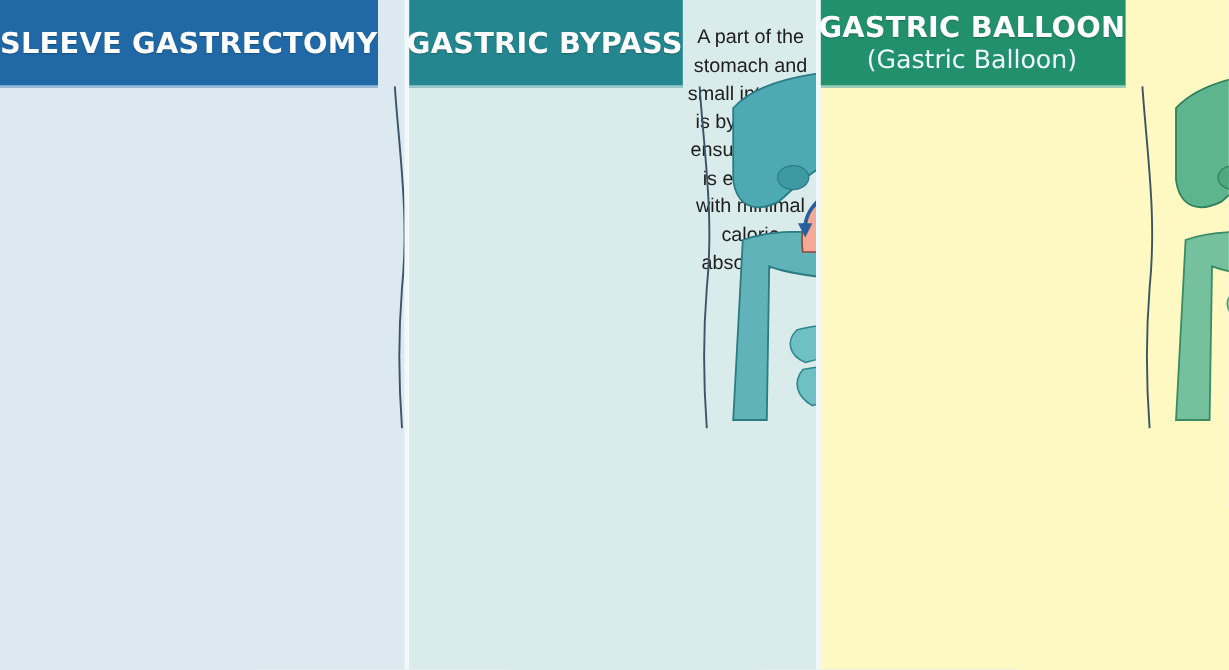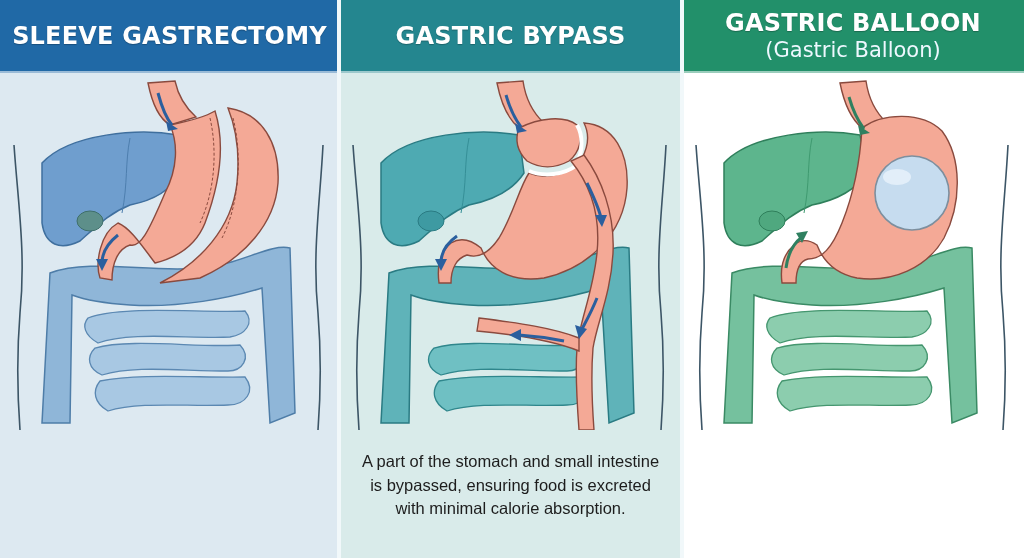--- a/index.html
+++ b/index.html
@@ -1,22 +1,22 @@
 <!DOCTYPE html>
 <html><head>
 <meta charset="utf-8">
 <style>
   * { box-sizing: border-box; margin: 0; padding: 0; }
   html, body { width: 1024px; height: 558px; overflow: hidden; background: #e6eff2; }
   body { font-family: "Liberation Sans", "DejaVu Sans", sans-serif; }
   .wrap { display: flex; width: 1024px; height: 558px; }
-  .panel { position: relative; height: 558px; display: flex; flex-direction: column; }
+  .panel { position: relative; height: 558px; display: flex; flex-direction: row; }
   .panel.p1 { width: 339px; background: #dde9f1; }
   .panel.p2 { width: 343px; background: #d9ebea; }
-  .panel.p3 { width: 342px; background: #ffffff; }
+  .panel.p3 { width: 342px; background: #fef9c3; }
   .divider { width: 0; position: relative; }
   .divider::after { content: ""; position: absolute; top: 0; bottom: 0; left: -2px; width: 4px; background: #f1f8fa; z-index: 5; }
   .header { height: 73px; display: flex; flex-direction: column; align-items: center; justify-content: center; color: #fff; border-bottom: 2px solid rgba(255,255,255,0.55); }
   .header .title { font-family: "DejaVu Sans", sans-serif; font-weight: bold; font-size: 24px; letter-spacing: 0.2px; line-height: 28px; text-shadow: 0 1px 1px rgba(0,0,0,0.25); }
   .header .subtitle { font-family: "DejaVu Sans", sans-serif; font-size: 21px; line-height: 26px; color: #eef8ff; }
   .illus { position: relative; height: 357px; }
   .illus svg { position: absolute; left: 0; top: 0; }
   .caption { flex: 1; display: flex; align-items: flex-start; justify-content: center; padding-top: 20px; text-align: center; color: #1d1d1d; font-family: "Liberation Sans", sans-serif; font-size: 16.5px; line-height: 23.5px; }
   .caption p { white-space: pre-line; }
 </style>

